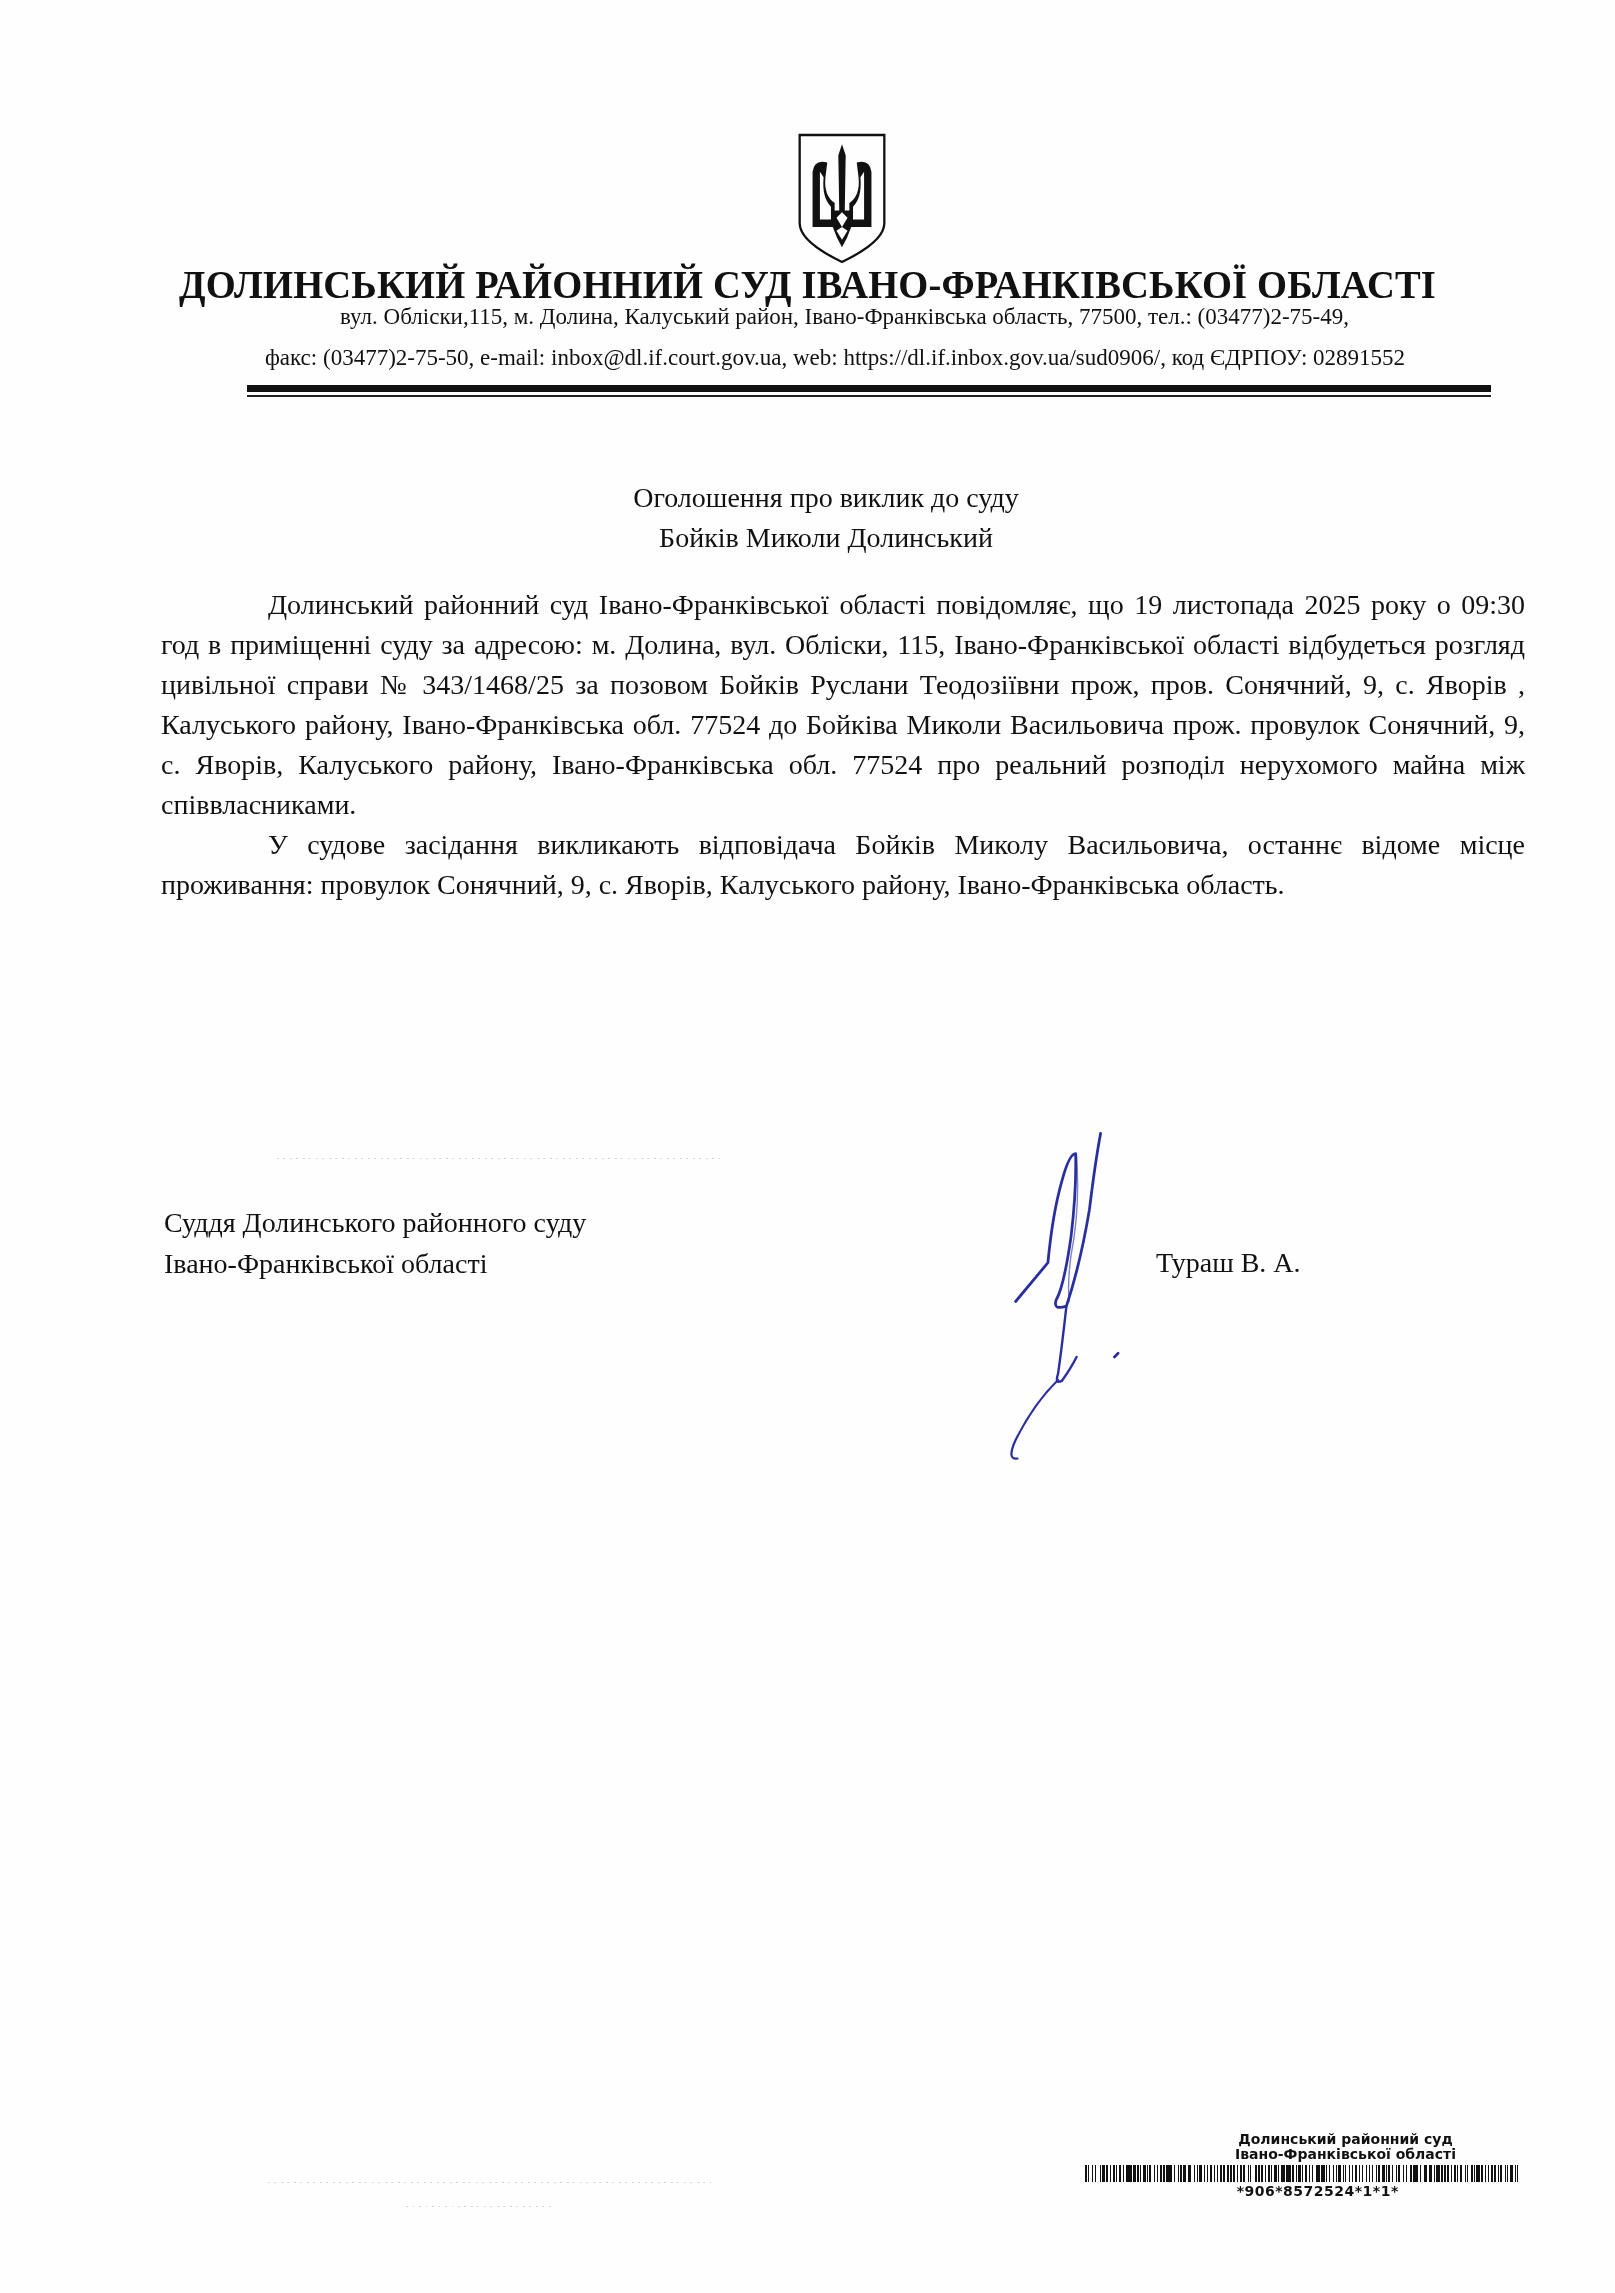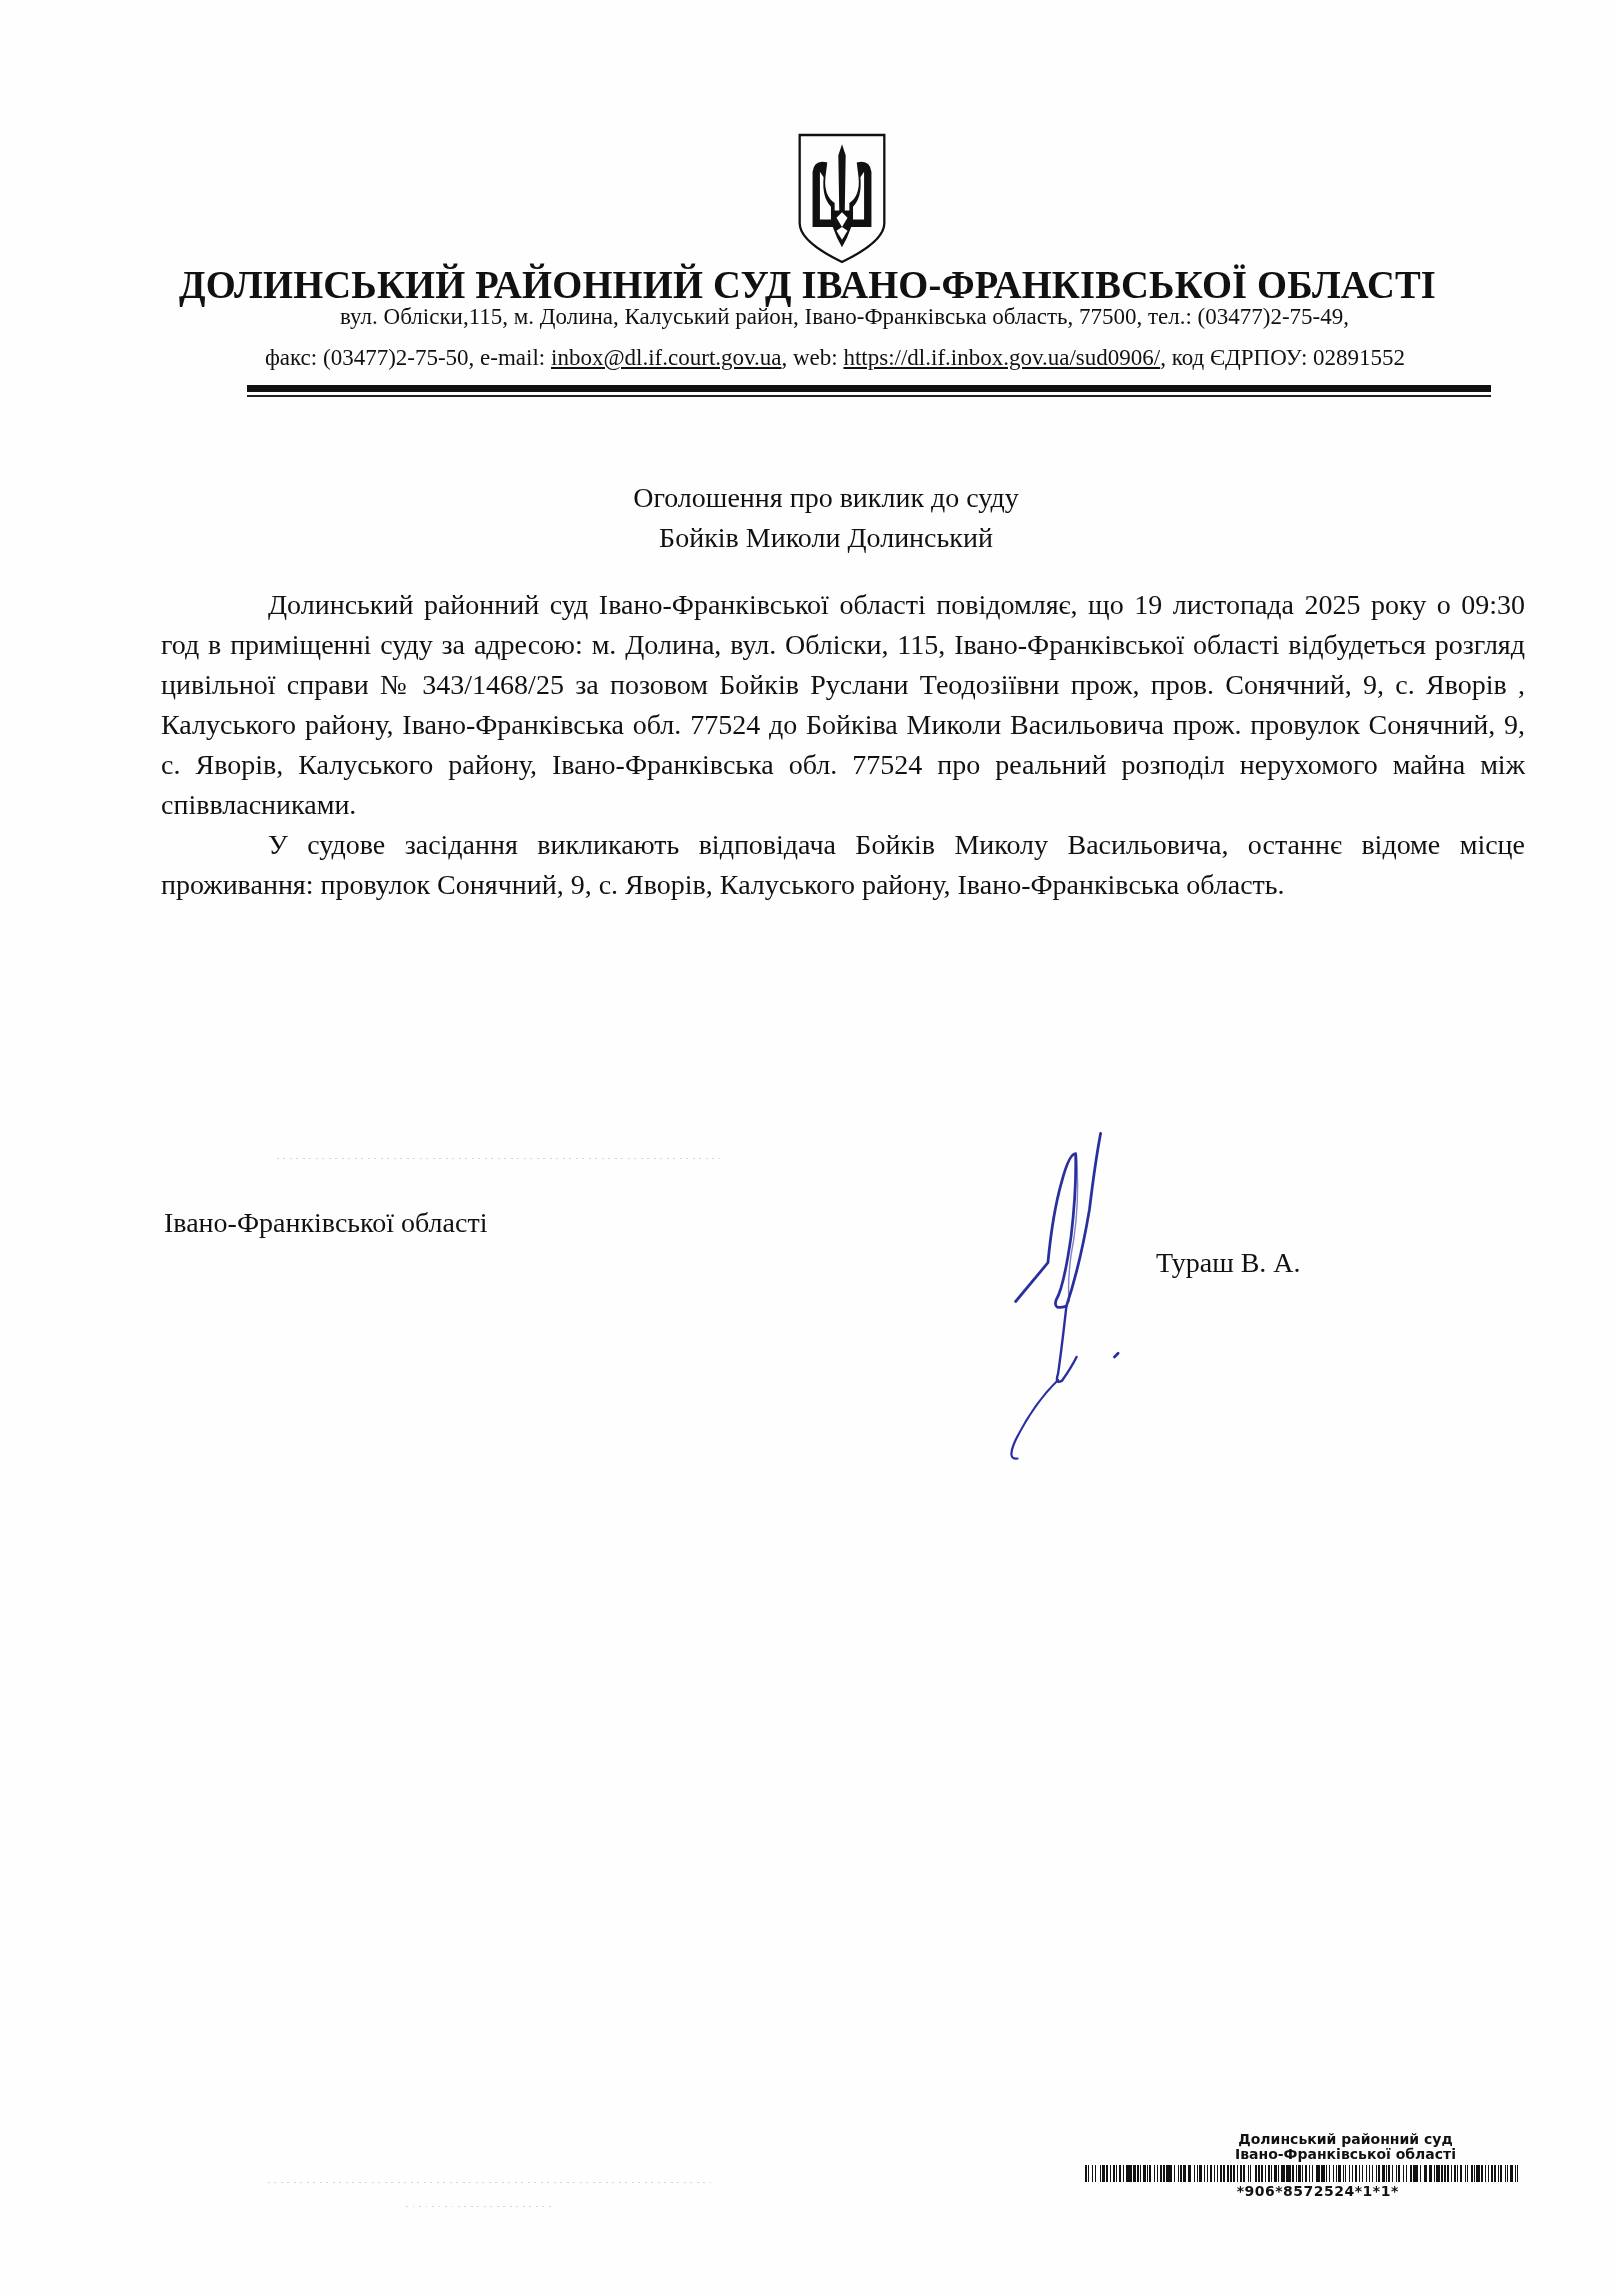--- a/index.html
+++ b/index.html
@@ -19,21 +19,21 @@
     text-align: center; font-weight: bold; font-size: 41px; letter-spacing: 0.2px;
     line-height: 48px; white-space: nowrap;
   }
   .court-title span { display: inline-block; transform: scaleX(0.94); transform-origin: center; }
   .addr-line {
     position: absolute; left: 0; width: 1615px; text-align: center;
     font-size: 23px; line-height: 28px; white-space: nowrap;
   }
   .addr-line.l1 { top: 303px; padding-left: 74px; box-sizing: border-box; }
   .addr-line.l2 { top: 344px; padding-left: 55px; box-sizing: border-box; }
-  .addr-line a { color: #111; text-decoration: underline; }
+  .addr-line a { color: #111; }
 
   .rule-thick { position: absolute; left: 247px; width: 1244px; top: 385px; height: 7.4px; background: #111; }
   .rule-thin { position: absolute; left: 247px; width: 1244px; top: 395px; height: 1.8px; background: #222; }
 
   
   .notice-head {
     position: absolute; left: 0; width: 1615px; text-align: center;
     font-size: 28px; line-height: 40px;
   }
   .notice-head.h1 { top: 478px; padding-left: 37px; box-sizing: border-box; }
@@ -99,20 +99,21 @@
 
   <div class="notice-head h1">Оголошення про виклик до суду</div>
   <div class="notice-head h2">Бойків Миколи Долинський</div>
 
   <div class="body-text">
     <p>Долинський районний суд Івано-Франківської області повідомляє, що 19 листопада 2025 року о 09:30 год в приміщенні суду за адресою: м. Долина, вул. Обліски, 115, Івано-Франківської області відбудеться розгляд цивільної справи № 343/1468/25 за позовом Бойків Руслани Теодозіївни прож, пров. Сонячний, 9, с. Яворів , Калуського району, Івано-Франківська обл. 77524 до Бойківа Миколи Васильовича прож. провулок Сонячний, 9, с. Яворів, Калуського району, Івано-Франківська обл. 77524 про реальний розподіл нерухомого майна між співвласниками.</p>
     <p>У судове засідання викликають відповідача  Бойків Миколу Васильовича, останнє відоме місце проживання: провулок Сонячний, 9, с. Яворів, Калуського району, Івано-Франківська область.</p>
   </div>
 
   <div class="sig-left">
+    <div>Суддя Долинського районного суду</div>
     <div>Івано-Франківської області</div>
   </div>
   <svg class="signature" viewBox="0 0 200 380">
     <g fill="none" stroke="#2a2fa0" stroke-linecap="round" stroke-linejoin="round">
       <path d="M20 190 Q45 160 55 148 Q60 95 70 60 Q78 30 85 30 Q86 70 80 120 Q72 175 64 188 Q60 200 75 195 Q90 150 100 90 Q106 40 112 8" stroke-width="3"></path>
       <path d="M86 32 Q90 90 80 140 Q76 170 78 190" stroke-width="1.5" opacity="0.6"></path>
       <path d="M75 195 Q70 240 66 268 Q62 280 70 276 Q80 262 86 250" stroke-width="2.6"></path>
       <path d="M66 275 Q40 300 20 340 Q10 362 22 360" stroke-width="2.4"></path>
       <path d="M127 250 L131 246" stroke-width="3"></path>
     </g>

